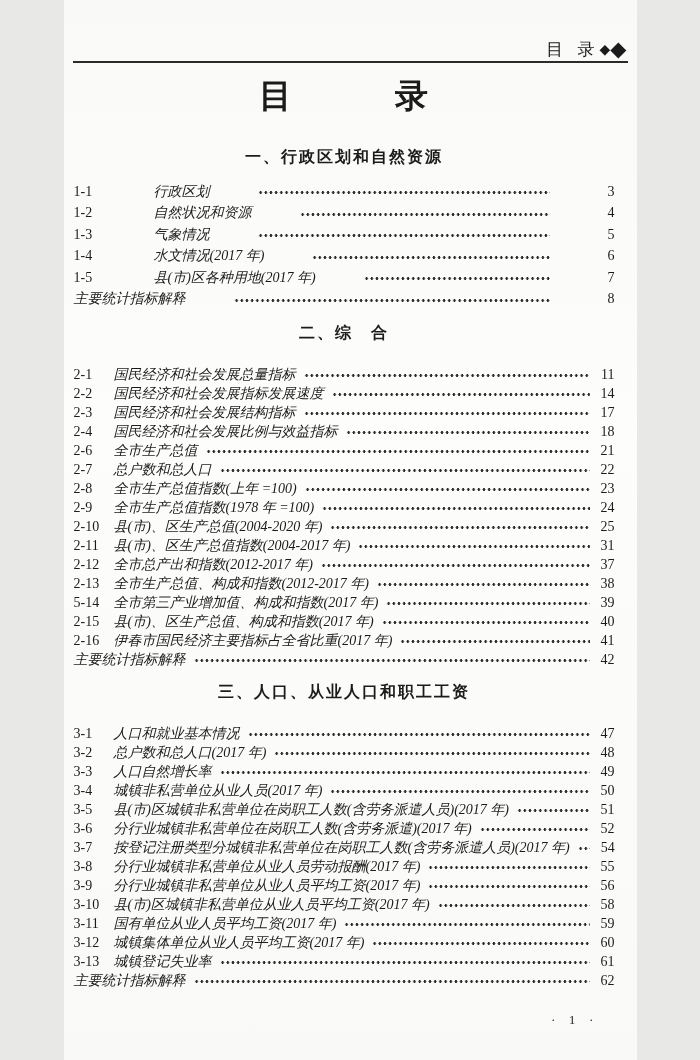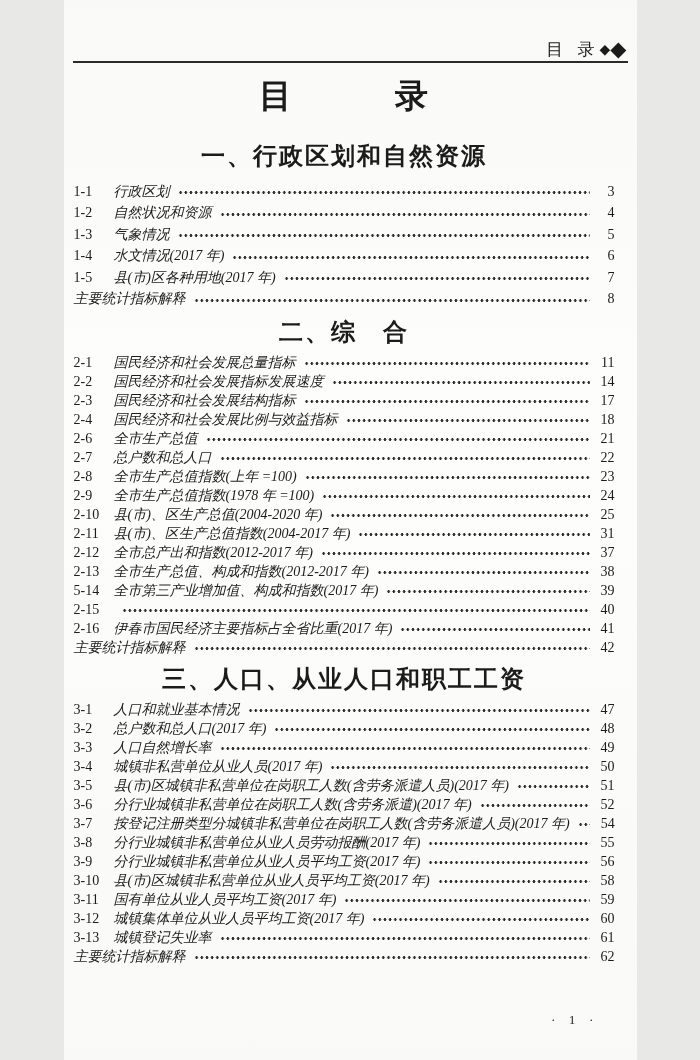--- a/index.html
+++ b/index.html
@@ -61,37 +61,37 @@
     font-weight: bold;
     line-height: 35px;
     letter-spacing: 1px;
   }
 
   .toc-section { margin-top: 10px; }
   .toc-section:first-of-type { margin-top: 30px; }
 
   .section-heading {
     text-align: center;
-    font-size: 24px;
+    font-size: 16px;
     font-weight: bold;
     line-height: 25px;
     letter-spacing: 2px;
     margin: 0;
   }
-  .rows { margin-top: 8px; }
+  .rows { margin-top: 20px; }
   .toc-section:first-of-type .rows { margin-top: 12px; }
 
   .row {
     display: flex;
     align-items: center;
     height: 19px;
     font-size: 14px;
     white-space: nowrap;
   }
-  .toc-section:first-of-type .row { height: 21.5px; }
+  .toc-section:first-of-type .row { height: 21.5px; gap: 40px; }
 
   .num {
     flex: none;
     width: 40px;
   }
   .item-title {
     flex: none;
     font-style: italic;
   }
   .leader {
@@ -271,20 +271,21 @@
 
   <div class="row">
     <span class="num">5-14</span>
     <span class="item-title">全市第三产业增加值、构成和指数(2017 年)</span>
     <span class="leader"></span>
     <span class="pagenum">39</span>
   </div>
 
   <div class="row">
     <span class="num">2-15</span>
+    <span class="item-title">县(市)、区生产总值、构成和指数(2017 年)</span>
     <span class="leader"></span>
     <span class="pagenum">40</span>
   </div>
 
   <div class="row">
     <span class="num">2-16</span>
     <span class="item-title">伊春市国民经济主要指标占全省比重(2017 年)</span>
     <span class="leader"></span>
     <span class="pagenum">41</span>
   </div>

